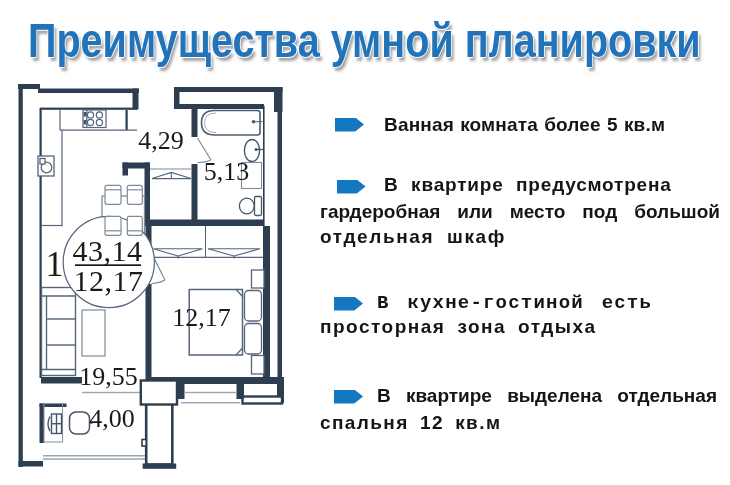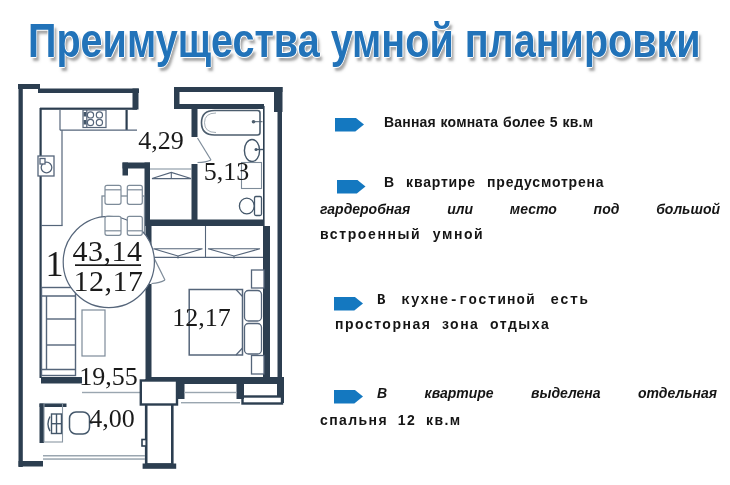--- a/index.html
+++ b/index.html
@@ -4,23 +4,23 @@
 <style>
   html,body{margin:0;padding:0;background:#ffffff;}
   body{width:730px;height:485px;position:relative;overflow:hidden;
        font-family:"Liberation Sans",sans-serif;}
   .title{position:absolute;left:28px;top:13px;width:700px;
          font-size:48px;font-weight:bold;color:#2273b9;letter-spacing:0;
          transform:scaleX(0.824);transform-origin:left top;
          text-shadow:0 1px 0 #fff,0 -1px 0 #fff,1px 0 0 #fff,-1px 0 0 #fff,
                      3px 4px 3px rgba(90,90,90,0.55);
          white-space:nowrap;}
-  .bl{position:absolute;font-weight:bold;font-size:14px;color:#151515;
+  .bl{position:absolute;font-weight:bold;font-size:19px;color:#151515;
       white-space:nowrap;}
-  .j{white-space:normal;text-align:justify;text-align-last:justify;font-style:italic;}
+  .j{white-space:normal;text-align:justify;text-align-last:justify;}
   .arrow{position:absolute;width:29px;height:14px;background:#1478c0;
          clip-path:polygon(0 0,70% 0,100% 50%,70% 100%,0 100%);}
   svg{position:absolute;left:0;top:0;}
   svg text{font-family:"Liberation Serif",serif;fill:#1a1a1a;}
 </style>
 </head>
 <body>
 
 <div class="title">Преимущества умной планировки</div>
 
@@ -246,23 +246,23 @@
 </svg>
 
 <div class="arrow" style="left:335px;top:117.5px;"></div>
 
 <div class="bl" style="left:384px;top:114px;letter-spacing:0.18px;word-spacing:0.7px;">Ванная комната более 5 кв.м</div>
 
 <div class="arrow" style="left:336.5px;top:179.5px;"></div>
 
 <div class="bl" style="left:384px;top:173.5px;letter-spacing:0.8px;word-spacing:6.5px;">В квартире предусмотрена</div>
 <div class="bl j" style="left:320px;top:200.5px;width:400px;">гардеробная или место под большой</div>
-<div class="bl" style="left:320px;top:226px;letter-spacing:1.6px;word-spacing:6px;">встроенный умной</div>
+<div class="bl" style="left:320px;top:226px;letter-spacing:1.6px;word-spacing:6px;">отдельная шкаф</div>
 
 <div class="arrow" style="left:334px;top:296.5px;"></div>
 
 <div class="bl" style="left:377px;top:292px;letter-spacing:1.2px;word-spacing:5.2px;font-family:Liberation Mono, monospace;">В кухне-гостиной есть</div>
-<div class="bl" style="left:320px;top:316px;letter-spacing:1.5px;word-spacing:5.25px;margin-left:15px;">просторная зона отдыха</div>
+<div class="bl" style="left:320px;top:316px;letter-spacing:1.5px;word-spacing:5.25px;">просторная зона отдыха</div>
 
 <div class="arrow" style="left:334px;top:389.5px;"></div>
 
 <div class="bl j" style="left:377px;top:385px;width:340px;">В квартире выделена отдельная</div>
 <div class="bl" style="left:320px;top:412px;letter-spacing:1.4px;word-spacing:4.6px;text-align:center;">спальня 12 кв.м</div>
 
 </body></html>

